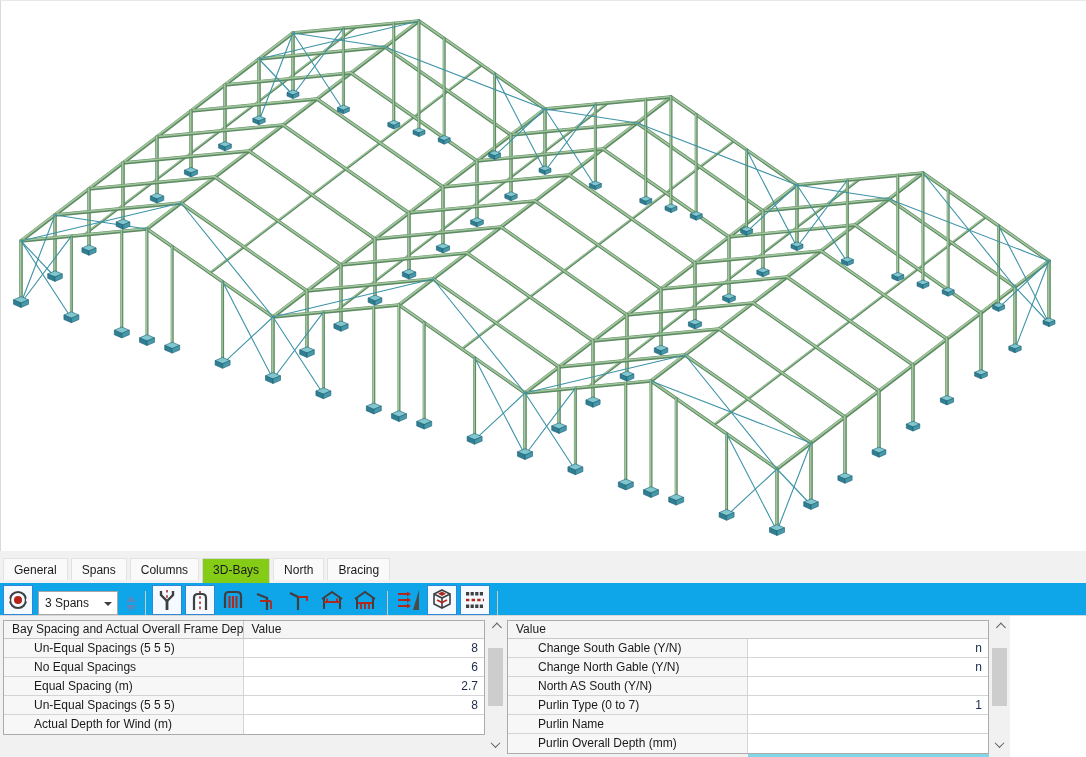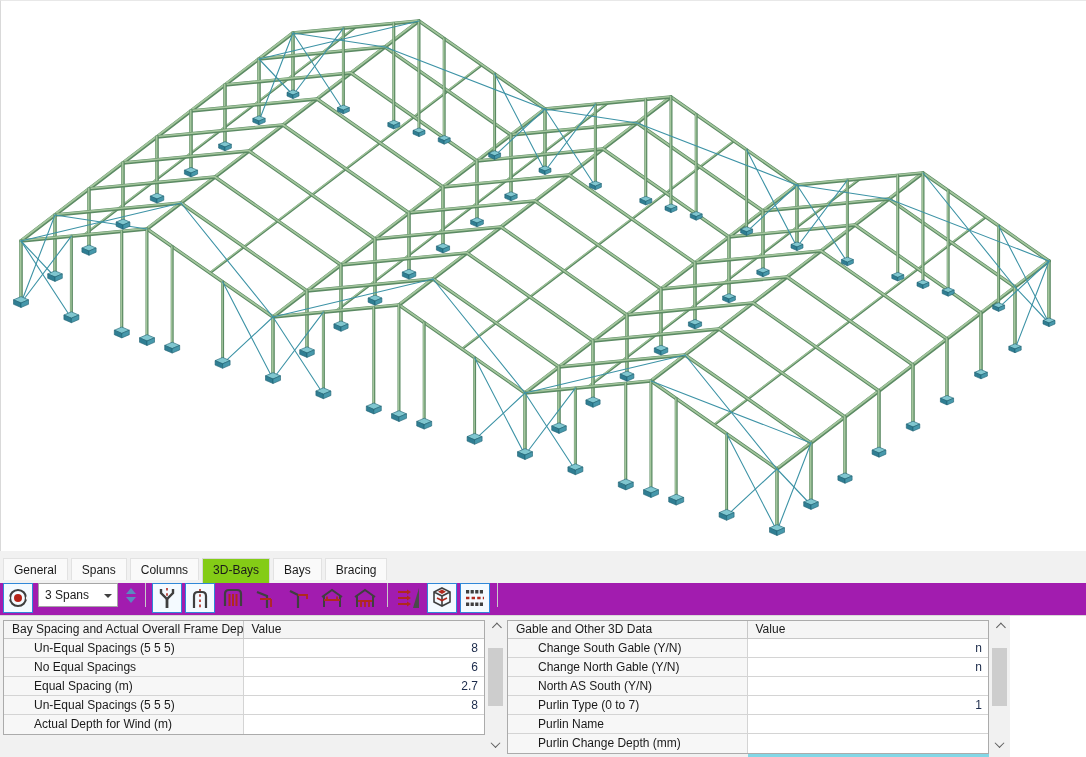--- a/index.html
+++ b/index.html
@@ -15,22 +15,22 @@
   
   .tabstrip { position:absolute; left:0; top:551px; width:1086px; height:32px;
     background:#f1f1f1; }
   .tab { position:relative; float:left; margin-top:7px; height:22px; line-height:22px;
     padding:0 10px; background:#fafafa; border:1px solid #e2e2e2; border-bottom:none;
     margin-left:3px; cursor:default; color:#1a1a1a; }
   .tab.active { background:#84cc16; height:25px; border-color:#d8d8d8; z-index:3; }
 
   
   .toolbar { position:absolute; left:0; top:583px; width:1086px; height:33px;
-    background:#a21caf; border-bottom:1px solid #d8d8d8;
-    display:flex; align-items:flex-start; }
+    background:#0ea5e9; border-bottom:1px solid #d8d8d8;
+    display:flex; align-items:flex-end; }
   .tbtn { width:30px; height:30px; margin-left:3px; display:flex; align-items:center;
     justify-content:center; border:1px solid transparent; background:transparent; }
   .tbtn.selected { border:1px solid #2f87d8; background:#f4faff; }
   .tbtn svg { display:block; }
   .combo { width:80px; height:24px; background:#fff; border:1px solid #a6a6a6;
     margin-left:5px; display:flex; align-items:center; position:relative; }
   .combo .val { padding-left:6px; }
   .combo .combo-arrow { position:absolute; right:5px; top:10px; width:0; height:0;
     border-left:4px solid transparent; border-right:4px solid transparent;
     border-top:4px solid #404040; }
@@ -494,21 +494,21 @@
         <path d="M718.1,511.6 L 725.6,514.8 L 725.6,519.3 L 718.1,516.1 Z" fill="#2f7e93" stroke="#1f6172" stroke-width="0.6"></path>
         <path d="M733.1,511.6 L 725.6,514.8 L 725.6,519.3 L 733.1,516.1 Z" fill="#4698ab" stroke="#1f6172" stroke-width="0.6"></path>
       </svg>
   </div>
 
   <div class="tabstrip" id="tabstrip">
       <div class="tab">General</div>
       <div class="tab">Spans</div>
       <div class="tab">Columns</div>
       <div class="tab active">3D-Bays</div>
-      <div class="tab">Bays</div>
+      <div class="tab">North</div>
       <div class="tab">Bracing</div>
     </div>
 
   <div class="toolbar">
     <div class="tbtn selected">
       <svg width="26" height="26" viewBox="0 0 26 26">
         <circle cx="13" cy="13" r="8" fill="none" stroke="#3f3f3f" stroke-width="2.2"></circle>
         <path d="M5,13 l-2,0 M23,13 l-2,0" stroke="#f1f1f1" stroke-width="3"></path>
         <circle cx="13" cy="13" r="4" fill="#b52318"></circle>
       </svg>
@@ -632,21 +632,20 @@
       <div class="vs-arrow vs-up">
           <span></span>
         </div>
       <div class="vs-thumb" style="top:28px; height:58px;"></div>
       <div class="vs-arrow vs-dn">
           <span></span>
         </div>
     </div>
     <div class="dtable" id="table-right" style="left:507px; width:482px;">
         <div class="hrow">
-          <div class="hcell" style="width: 240px;">Gable and Other 3D Data</div>
           <div class="hcell" style="width: 241px; border-right: none;">Value</div>
         </div>
         <div class="row">
           <div class="cell-label" style="width: 240px;">Change South Gable (Y/N)</div>
           <div class="cell-value" style="width: 241px;">n</div>
         </div>
         <div class="row">
           <div class="cell-label" style="width: 240px;">Change North Gable (Y/N)</div>
           <div class="cell-value" style="width: 241px;">n</div>
         </div>
@@ -656,21 +655,21 @@
         </div>
         <div class="row">
           <div class="cell-label" style="width: 240px;">Purlin Type (0 to 7)</div>
           <div class="cell-value" style="width: 241px;">1</div>
         </div>
         <div class="row">
           <div class="cell-label" style="width: 240px;">Purlin Name</div>
           <div class="cell-value" style="width: 241px;"></div>
         </div>
         <div class="row">
-          <div class="cell-label" style="width: 240px;">Purlin Change Depth (mm)</div>
+          <div class="cell-label" style="width: 240px;">Purlin Overall Depth (mm)</div>
           <div class="cell-value" style="width: 241px;"></div>
         </div>
       </div>
     <div class="vscroll" style="left:991px;">
       <div class="vs-arrow vs-up">
           <span></span>
         </div>
       <div class="vs-thumb" style="top:28px; height:58px;"></div>
       <div class="vs-arrow vs-dn">
           <span></span>

